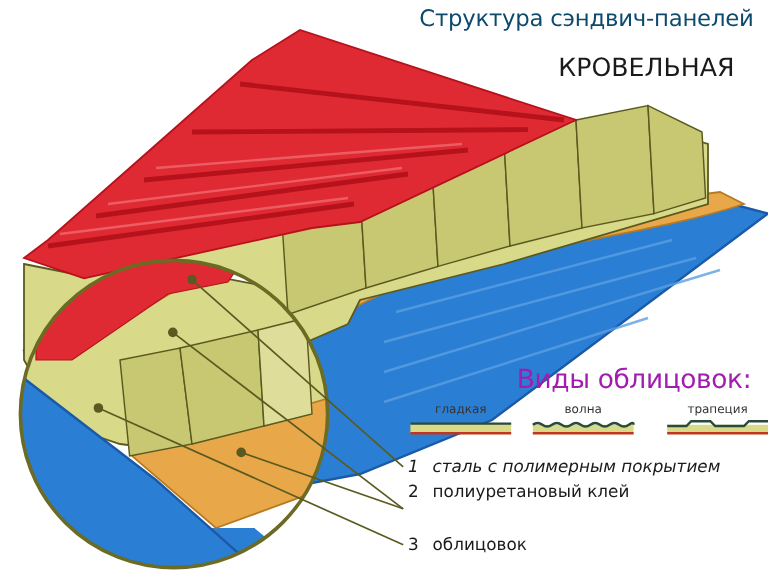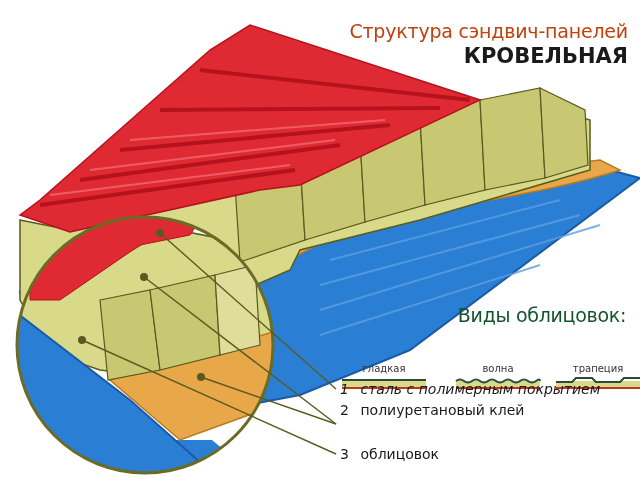--- a/index.html
+++ b/index.html
@@ -1,23 +1,23 @@
 <!DOCTYPE html>
 <html><head>
 <meta charset="utf-8">
 <style>
   html, body { margin:0; padding:0; }
   body { width:640px; height:480px; background:#ffffff; position:relative; overflow:hidden;
          font-family:"DejaVu Sans", sans-serif; }
   .art { position:absolute; left:0; top:0; width:640px; height:480px; }
-  .title1 { position:absolute; right:12px; top:20px; font-size:19px; color:#c2410c; letter-spacing:-0.2px; }
-  .title2 { position:absolute; right:12px; top:44px; font-size:21px; color:#1a1a1a; letter-spacing:0px;font-weight:bold; }
-  .facings-title { position:absolute; right:14px; top:304px; font-size:19px; color:#14532d; letter-spacing:-0.3px; }
+  .title1 { position:absolute; right:12px; top:5px; font-size:19px; color:#0c4a6e; letter-spacing:-0.2px; }
+  .title2 { position:absolute; right:28px; top:44px; font-size:21px; color:#1a1a1a; letter-spacing:0px; }
+  .facings-title { position:absolute; right:14px; top:304px; font-size:22px; color:#a21caf; letter-spacing:-0.3px; }
   .facing { position:absolute; top:336px; width:88px; text-align:center; }
-  .facing .lbl { font-size:10px; color:#333; display:block; line-height:12px;margin-top:27px; }
+  .facing .lbl { font-size:10px; color:#333; display:block; line-height:12px; }
   .facing svg { display:block; margin-top:2px; }
   .legend-item { position:absolute; left:340px; font-size:14px; color:#1a1a1a; white-space:nowrap; }
   .legend-item .num { display:inline-block; width:16px; }
 </style>
 </head>
 <body>
 
 <svg class="art" viewBox="0 0 640 480" xmlns="http://www.w3.org/2000/svg">
 
   <polygon points="20,292 210,225 610,170 640,178 410,350 300,395 60,440" fill="#2a7fd4" stroke="#1a5aa8" stroke-width="2"></polygon>
@@ -99,21 +99,21 @@
 
 <div class="facing" style="left:340px;">
   <span class="lbl">гладкая</span>
   <svg width="88" height="14">
     <rect x="2" y="3" width="84" height="8" fill="#d9d98a"></rect>
     <line x1="2" y1="3" x2="86" y2="3" stroke="#2a4a3a" stroke-width="2"></line>
     <line x1="2" y1="11" x2="86" y2="11" stroke="#c0361e" stroke-width="2"></line>
   </svg>
 </div>
 
-<div class="facing" style="left:454px;">
+<div class="facing" style="left:442px;">
   <span class="lbl">волна</span>
   <svg width="88" height="14">
     <rect x="2" y="4" width="84" height="7" fill="#d9d98a"></rect>
     <path d="M2,4 q4,-3 8,0 t8,0 t8,0 t8,0 t8,0 t8,0 t8,0 t8,0 t8,0 t8,0 t4,0" fill="none" stroke="#2a4a3a" stroke-width="2"></path>
     <line x1="2" y1="11" x2="86" y2="11" stroke="#c0361e" stroke-width="2"></line>
   </svg>
 </div>
 
 <div class="facing" style="left:554px;">
   <span class="lbl">трапеция</span>

